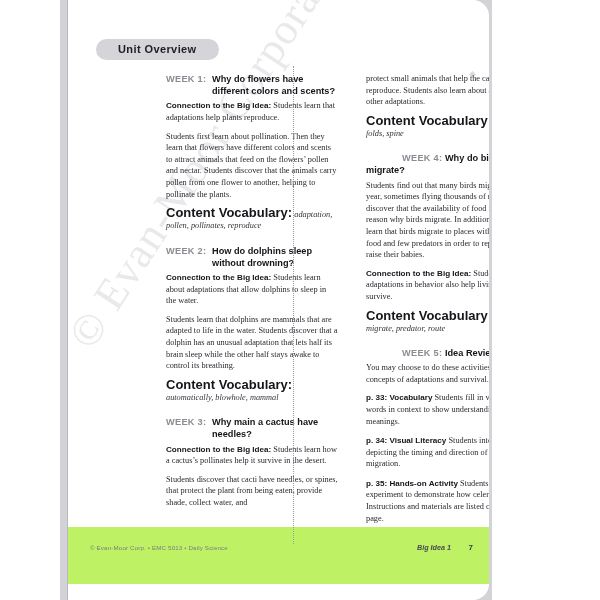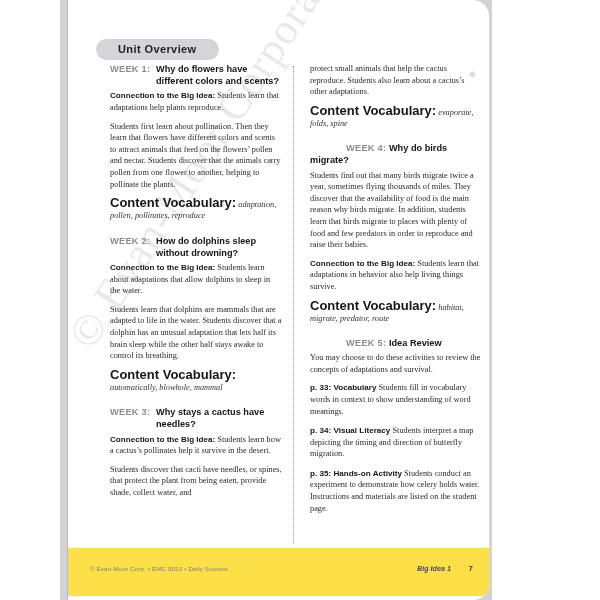--- a/index.html
+++ b/index.html
@@ -50,24 +50,24 @@
     background: #ffffff;
     border-top-right-radius: 16px;
     border-bottom-right-radius: 16px;
     overflow: hidden;
   }
 
   
   .footer-band {
     position: absolute;
     left: 0;
-    bottom: 4px;
+    bottom: 16px;
     width: 100%;
-    height: 48px;
-    background: #fde047;
+    height: 57px;
+    background: #bef264;
   }
 
   .footer-inner {
     position: absolute;
     left: 0;
     top: 11px;
     width: 100%;
     height: 18px;
     display: flex;
     align-items: center;
@@ -154,24 +154,25 @@
     font-family: "Liberation Sans", sans-serif;
     font-size: 11px;
     font-weight: bold;
     color: #1d1d22;
     letter-spacing: 0.4px;
   }
 
   .columns {
     position: absolute;
     left: 0;
-    top: 63px;
+    top: 73px;
     width: 470px;
     height: 480px;
     display: flex;
+    justify-content: flex-end;
   }
 
   .col {
     width: 172px;
     position: relative;
   }
   .col-left { margin-left: 42px; }
   .col-right { margin-left: 28px; }
 
   
@@ -308,21 +309,21 @@
           </p>
           <p class="para">Students learn that dolphins are mammals that are adapted to life in the water. Students discover that a dolphin has an unusual adaptation that lets half its brain sleep while the other half stays awake to control its breathing.</p>
           <p class="vocab">
             <span class="vlabel">Content Vocabulary:</span><span class="vwords"> automatically, blowhole, mammal</span>
           </p>
 
           <div class="spacer-sm"></div>
 
           <div class="week-head indent-wrap">
             <span class="wk">WEEK 3:</span>
-            <span class="q">Why stays a cactus have needles?</span>
+            <span class="q">Why main a cactus have needles?</span>
           </div>
           <p class="para">
             <b>Connection to the Big Idea:</b><span> Students learn how a cactus’s pollinates help it survive in the desert.</span>
           </p>
           <p class="para">Students discover that cacti have needles, or spines, that protect the plant from being eaten, provide shade, collect water, and</p>
 
         </div>
 
         <div class="col col-right">
 

